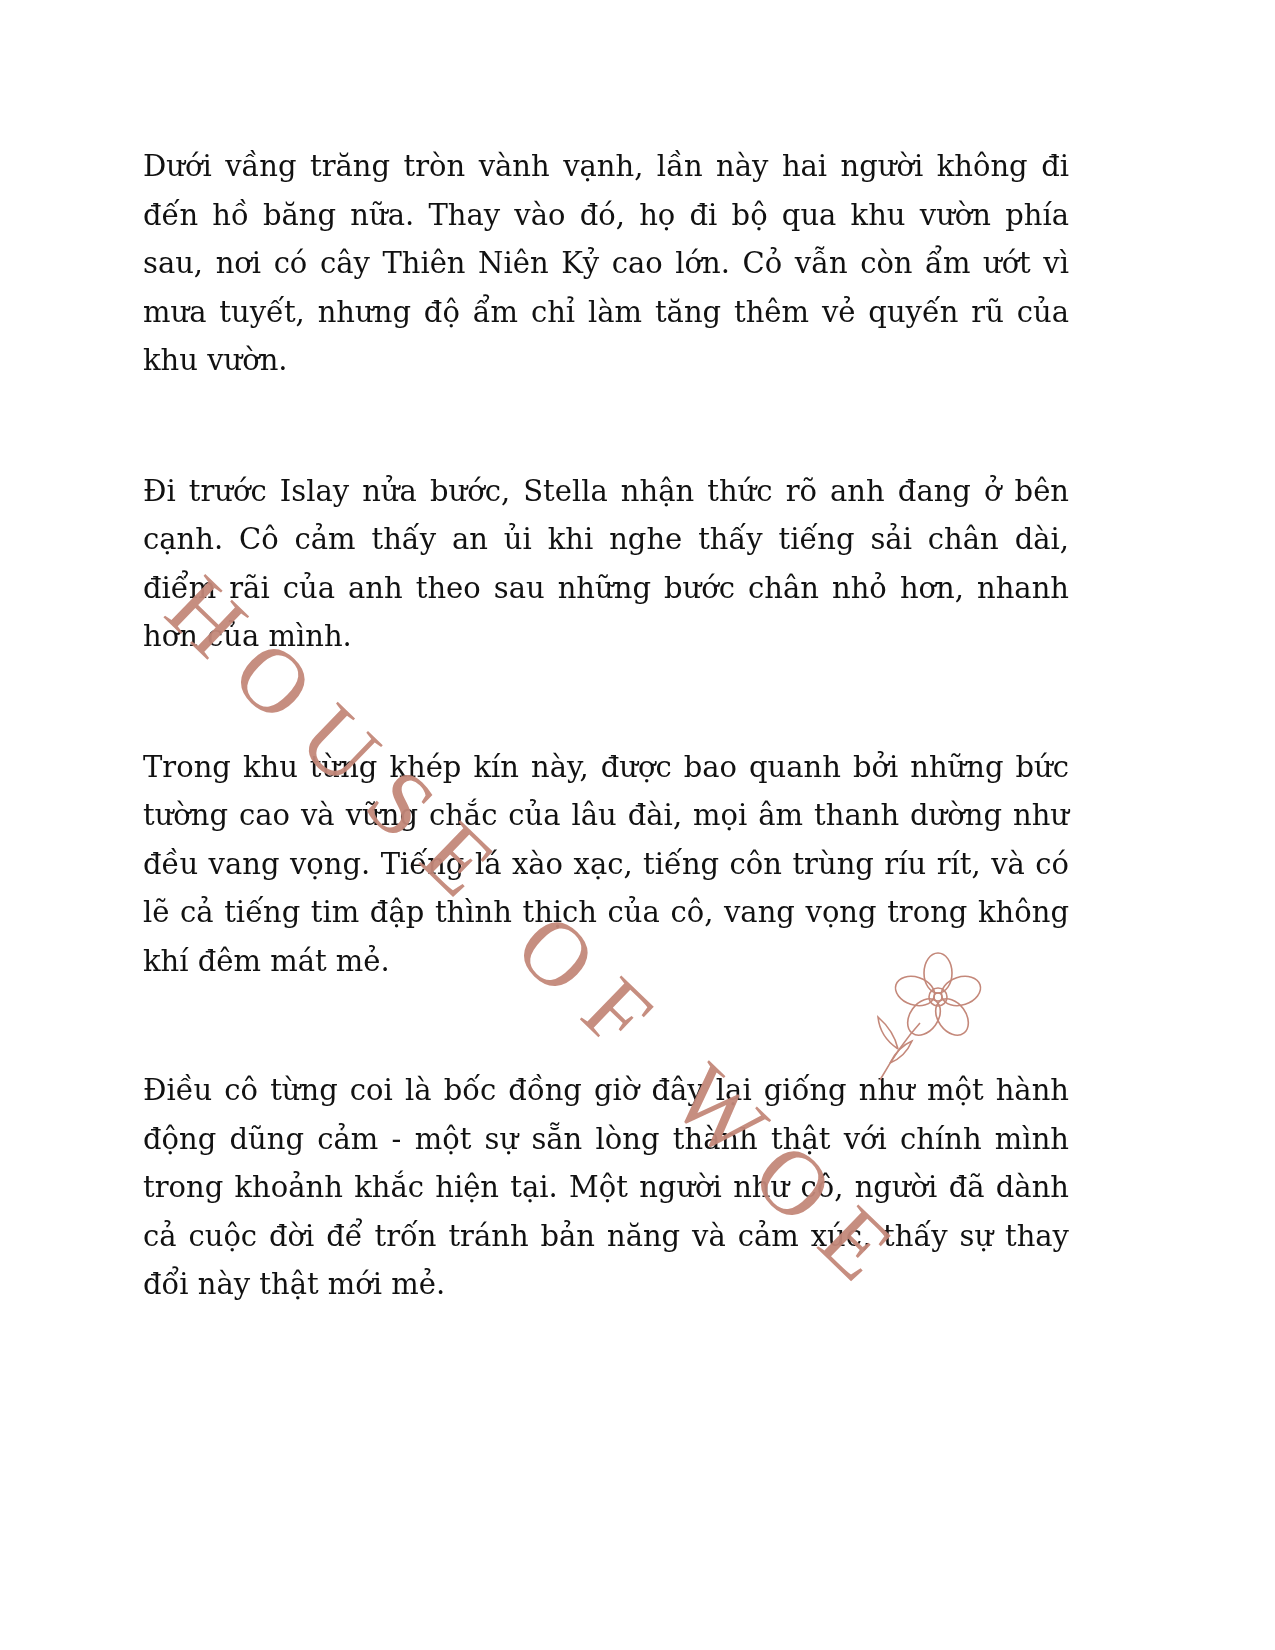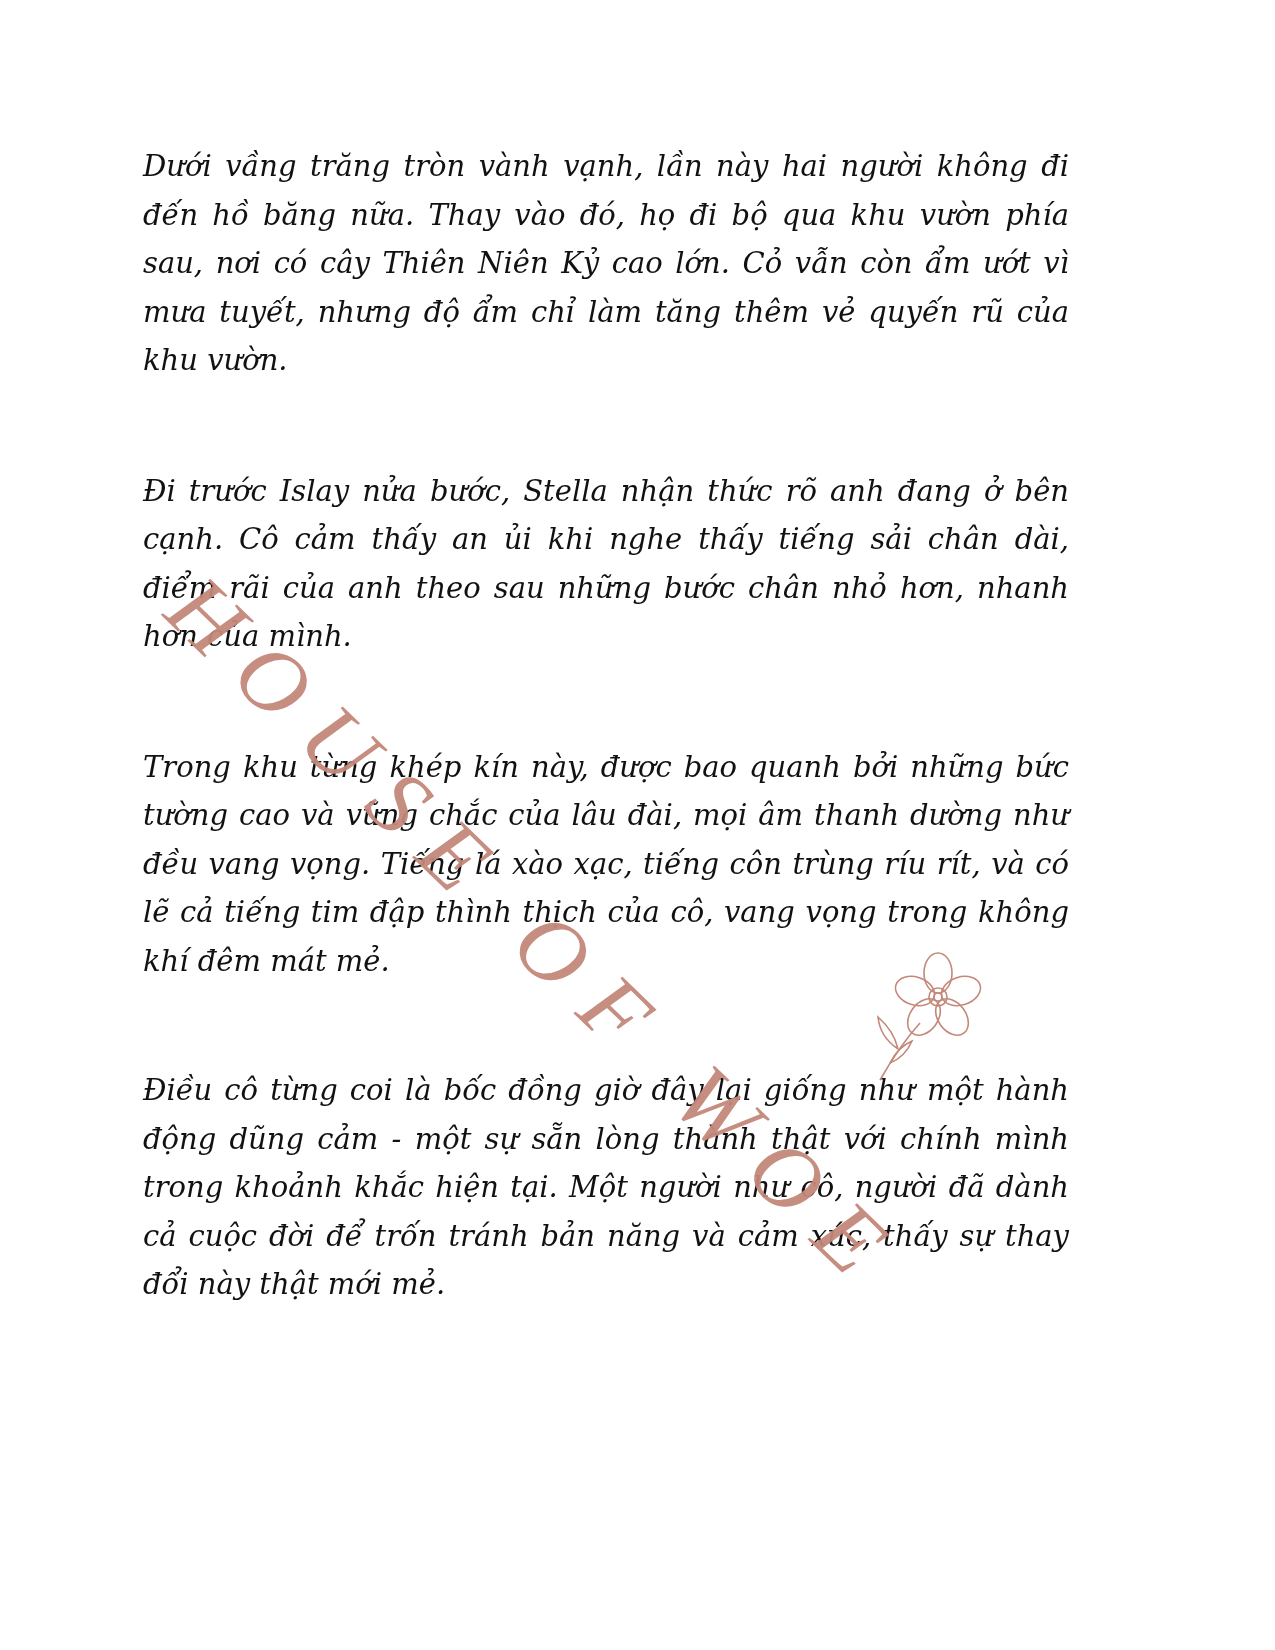--- a/index.html
+++ b/index.html
@@ -1,17 +1,17 @@
 <!DOCTYPE html>
 <html><head>
 <meta charset="utf-8">
 <style>
   html, body { margin: 0; padding: 0; background: #ffffff; }
   body { width: 1275px; height: 1650px; position: relative; overflow: hidden; }
-  .page { position: absolute; left: 0; top: 0; width: 1275px; height: 1650px; background: #fff; font-style: italic; }
+  .page { position: absolute; left: 0; top: 0; width: 1275px; height: 1650px; background: #fff; }
   .content {
     position: absolute; left: 143px; top: 142px; width: 926px;
     font-family: "DejaVu Serif", "Liberation Serif", serif;
     font-size: 29px; line-height: 48.5px; color: #111;
     text-align: justify; z-index: 1;
   }
   .content p { margin: 0; }
   .p1 { margin-bottom: 82px !important; }
   .p2 { margin-bottom: 82px !important; }
   .p3 { margin-bottom: 81px !important; }

